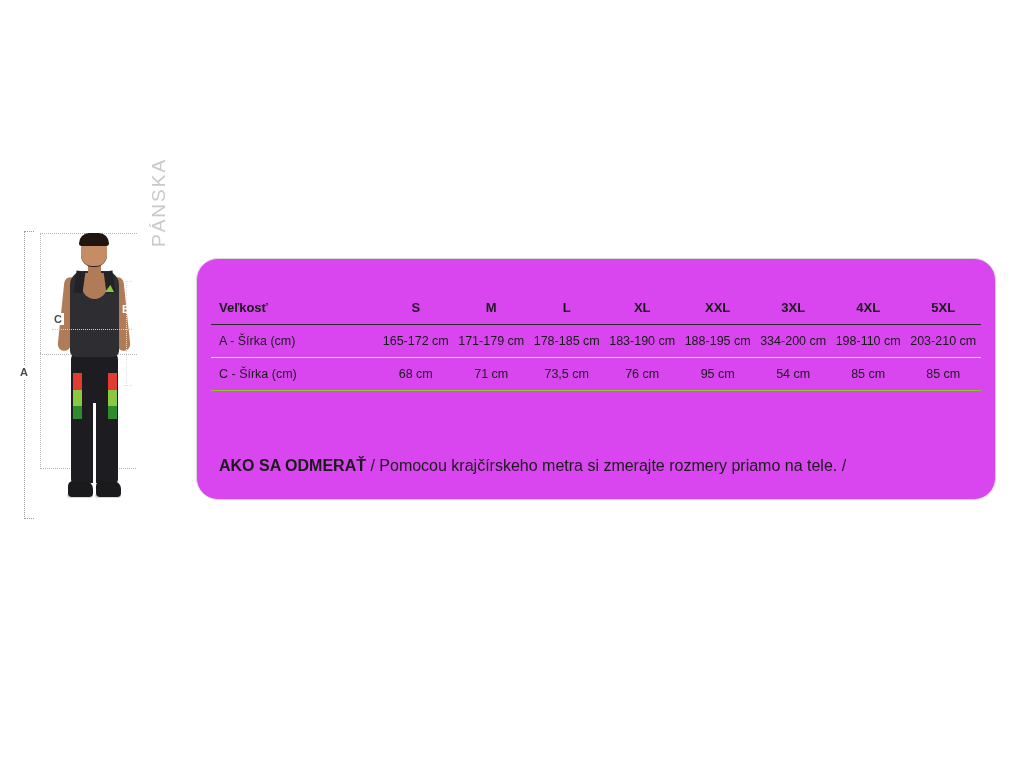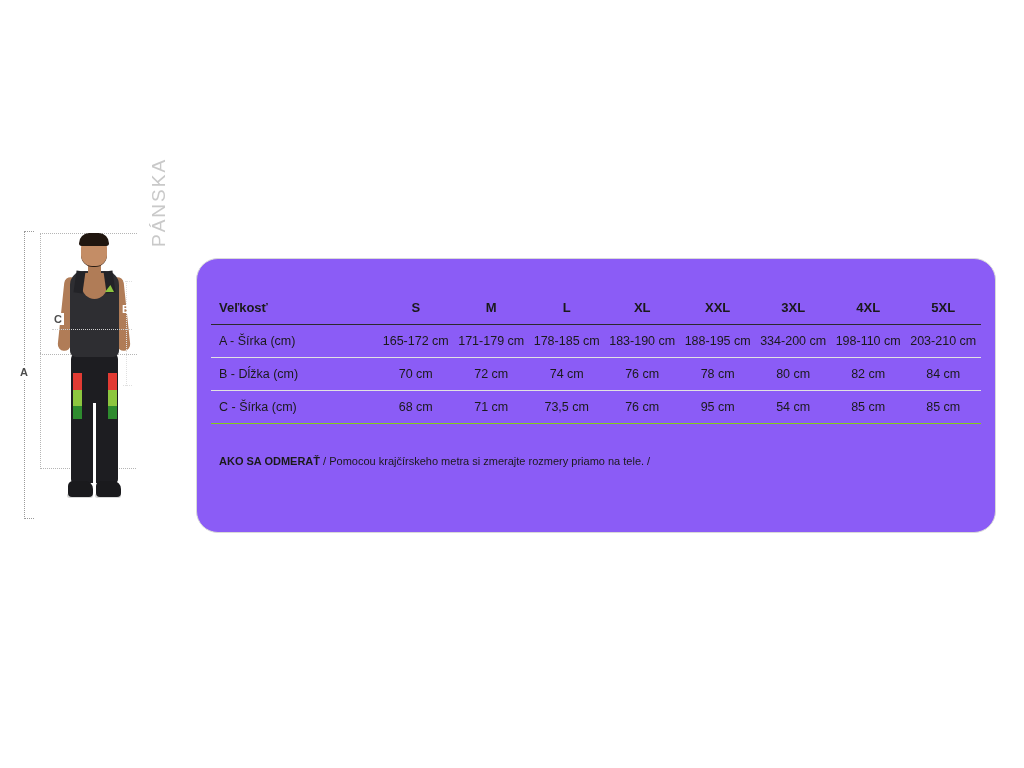--- a/index.html
+++ b/index.html
@@ -242,24 +242,24 @@
     transform-origin: left top;
     white-space: nowrap;
   }
 
   
   .card {
     position: absolute;
     left: 196px;
     top: 258px;
     width: 800px;
-    height: 275px;
+    height: 242px;
     border: 1px solid #d9d9d9;
     border-radius: 22px;
-    background: #8b5cf6;
+    background: #d946ef;
     box-sizing: border-box;
   }
 
   table.size-table {
     position: absolute;
     left: 14px;
     top: 32px;
     width: 770px;
     border-collapse: collapse;
     font-size: 12.5px;
@@ -290,21 +290,21 @@
   }
   table.size-table tbody tr:last-child td {
     border-bottom: 1px solid #84cc16;
   }
 
   .notes {
     position: absolute;
     left: 22px;
     top: 192px;
     width: 760px;
-    font-size: 11px;
+    font-size: 16px;
     line-height: 1.85;
     color: #1a1a1a;
   }
   .notes b { font-weight: 700; }
   .note-row { position: relative; }
   .note-right {
     position: absolute;
     left: 390px;
     top: 0;
   }
@@ -373,31 +373,20 @@
           <td>165-172 cm</td>
           <td>171-179 cm</td>
           <td>178-185 cm</td>
           <td>183-190 cm</td>
           <td>188-195 cm</td>
           <td>334-200 cm</td>
           <td>198-110 cm</td>
           <td>203-210 cm</td>
         </tr>
         <tr>
-          <td class="rowhead">B - Dĺžka (cm)</td>
-          <td>70 cm</td>
-          <td>72 cm</td>
-          <td>74 cm</td>
-          <td>76 cm</td>
-          <td>78 cm</td>
-          <td>80 cm</td>
-          <td>82 cm</td>
-          <td>84 cm</td>
-        </tr>
-        <tr>
           <td class="rowhead">C - Šírka (cm)</td>
           <td>68 cm</td>
           <td>71 cm</td>
           <td>73,5 cm</td>
           <td>76 cm</td>
           <td>95 cm</td>
           <td>54 cm</td>
           <td>85 cm</td>
           <td>85 cm</td>
         </tr>

